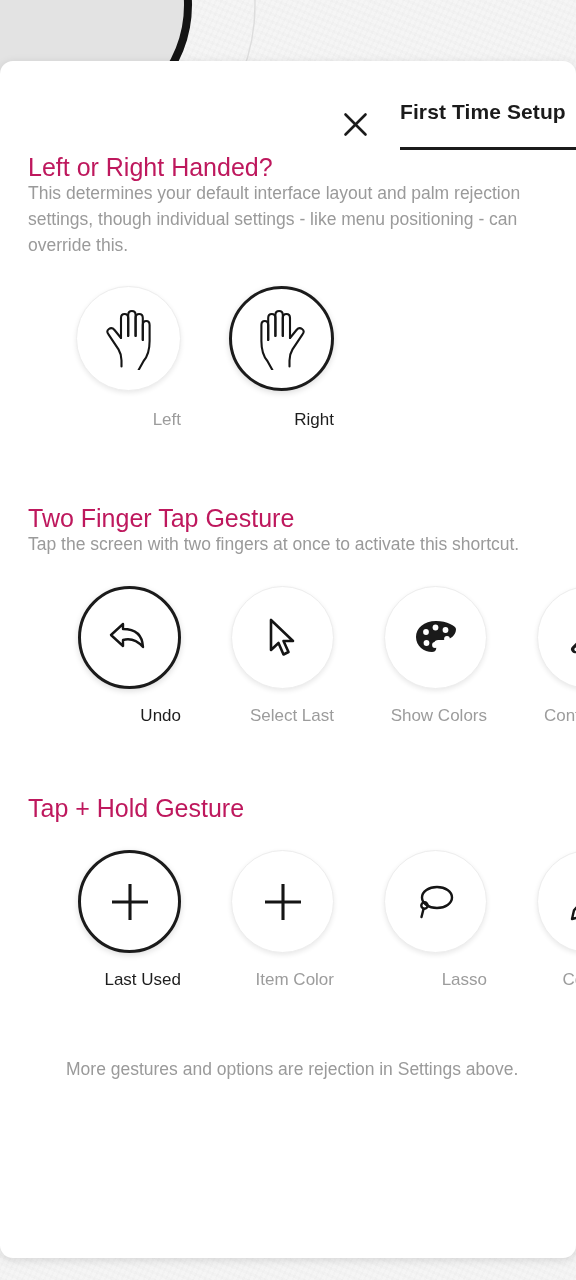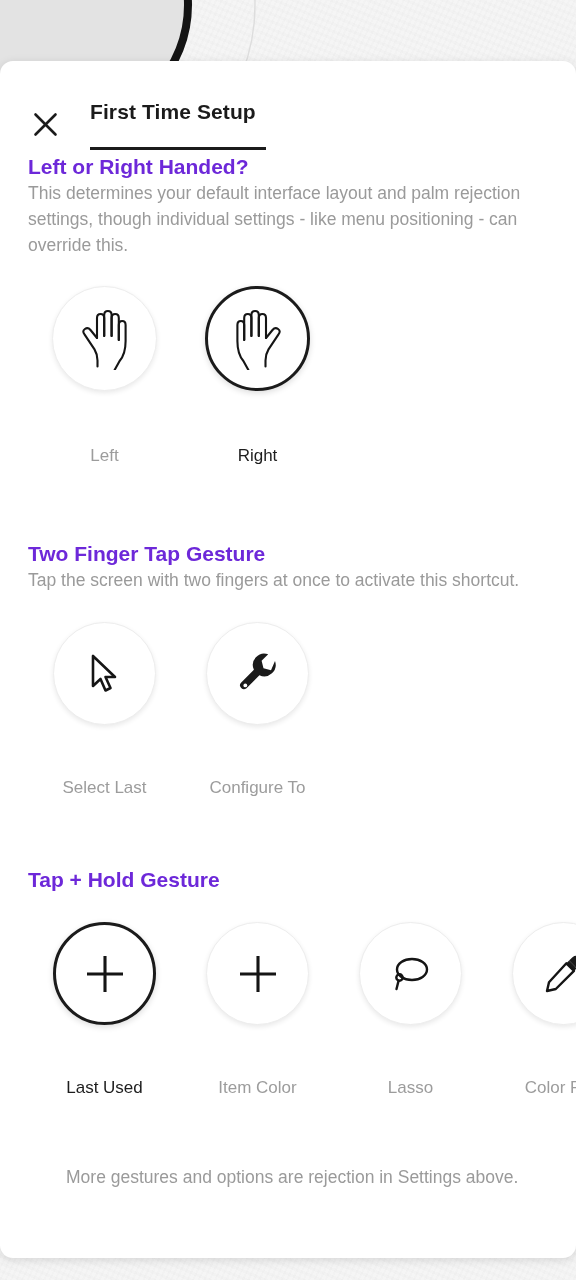--- a/index.html
+++ b/index.html
@@ -46,20 +46,21 @@
     box-shadow: 0 2px 10px rgba(0,0,0,0.13);
     overflow: hidden;
   }
 
   
   .header {
     display: flex;
     align-items: center;
     padding: 33px 0 0 28px;
     height: 93px;
+    justify-content: flex-end;
   }
   .close-btn {
     width: 34px;
     height: 34px;
     display: flex;
     align-items: center;
     justify-content: center;
     cursor: pointer;
     flex: 0 0 auto;
   }
@@ -80,45 +81,44 @@
     width: 176px;
     background: #1b1b1b;
   }
 
   
   .body {
     padding: 0 28px;
   }
   .section { margin-top: 0; }
   .section-head {
-    font-size: 21px;
-    font-weight: bold;
-    color: #6d28d9;
+    font-size: 25px;
+    font-weight: normal;
+    color: #be185d;
     line-height: 26px;
   }
   .section-desc {
     font-size: 17.5px;
     line-height: 26px;
     color: #9a9a9a;
     max-width: 520px;
   }
 
   
   .options {
     display: flex;
     margin-top: 29px;
   }
   .option {
     width: 153px;
     flex: 0 0 153px;
     display: flex;
     flex-direction: column;
-    align-items: center;
+    align-items: flex-end;
     cursor: pointer;
-    gap: 36px;
   }
   .opt-circle {
     width: 103px;
     height: 103px;
     border-radius: 50%;
     background: #fff;
     border: 1.4px solid #ededed;
     box-shadow: 0 2px 5px rgba(0,0,0,0.085);
     display: flex;
     align-items: center;
@@ -240,30 +240,52 @@
     </div>
 
     <div class="gap-1"></div>
 
     <div class="section">
       <div class="section-head">Two Finger Tap Gesture</div>
       <div class="section-desc">Tap the screen with two fingers at once to activate this shortcut.</div>
 
       <div class="options">
 
+        <div class="option selected">
+          <div class="opt-circle">
+            <svg width="46" height="40" viewBox="0 0 46 40">
+              <path d="M16 6 L4 17 L16 28 V22 q11 -3 20 7 q-1 -18 -20 -18 z" fill="none" stroke="#151515" stroke-width="2.4" stroke-linejoin="round" stroke-linecap="round"></path>
+            </svg>
+          </div>
+          <div class="opt-label">Undo</div>
+        </div>
 
         <div class="option">
           <div class="opt-circle">
             <svg width="34" height="42" viewBox="0 0 34 42">
               <path d="M5 3 L5 33 L12.5 26 L17.5 37.5 L22.5 35 L17.5 24 L27 24 Z" fill="#ffffff" stroke="#151515" stroke-width="2.6" stroke-linejoin="round"></path>
             </svg>
           </div>
           <div class="opt-label">Select Last</div>
         </div>
 
+        <div class="option">
+          <div class="opt-circle">
+            <svg width="44" height="40" viewBox="0 0 44 40">
+              <path d="M22 3 C10 3 2 10 2 19 c0 9 8 15 16 15 c5 0 5 -5 3 -7 c-2 -2 0 -5 3 -5 h5 c8 0 13 -5 13 -11 C42 8 33 3 22 3 Z" fill="#1a1a1a"></path>
+              <circle cx="12" cy="14" r="2.9" fill="#ffffff"></circle>
+              <circle cx="21.5" cy="9.5" r="2.9" fill="#ffffff"></circle>
+              <circle cx="31.5" cy="12" r="2.9" fill="#ffffff"></circle>
+              <circle cx="33" cy="21" r="2.9" fill="#ffffff"></circle>
+              <circle cx="12.5" cy="25" r="2.9" fill="#ffffff"></circle>
+              <circle cx="21" cy="27" r="2.9" fill="#ffffff"></circle>
+            </svg>
+          </div>
+          <div class="opt-label">Show Colors</div>
+        </div>
 
         <div class="option">
           <div class="opt-circle">
             <svg width="42" height="42" viewBox="0 0 42 42">
               <path d="M38 8 a11.5 11.5 0 0 1 -15.6 14.3 L9.5 35.2 a3.9 3.9 0 0 1 -5.5 -5.5 L16.9 16.8
                        A11.5 11.5 0 0 1 31.2 1.2 L24.6 7.8 l1.9 7.5 l7.5 1.9 Z" fill="#1a1a1a"></path>
               <circle cx="8.3" cy="32.4" r="1.9" fill="#ffffff"></circle>
             </svg>
           </div>
           <div class="opt-label">Configure To</div>

